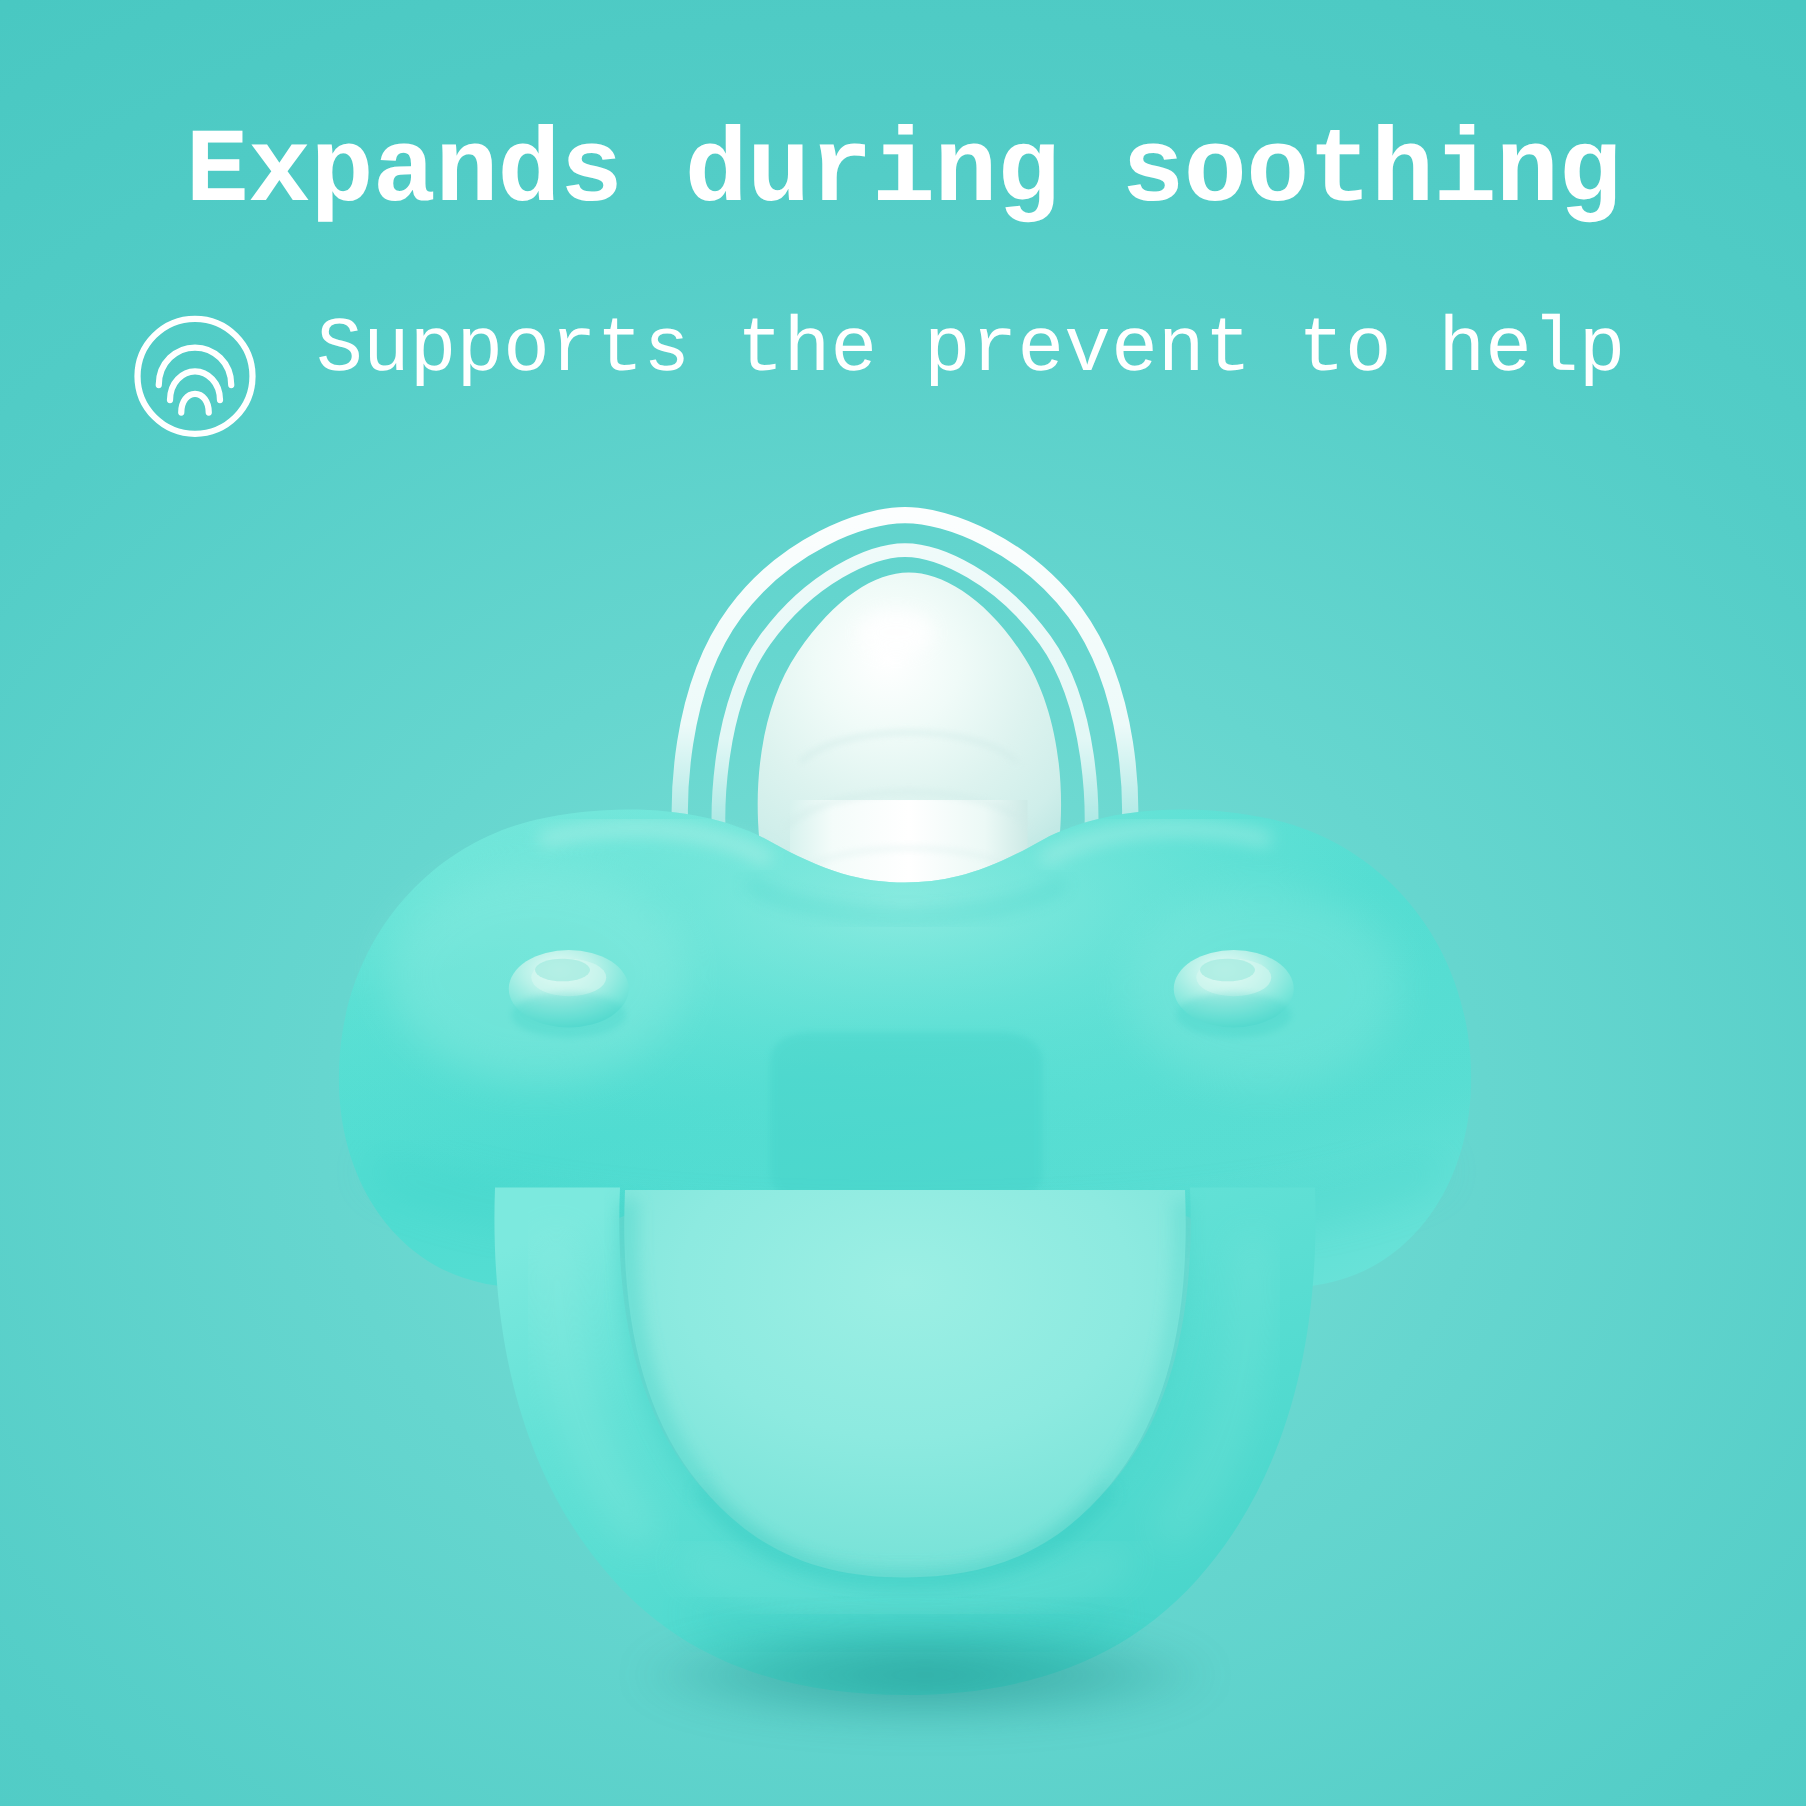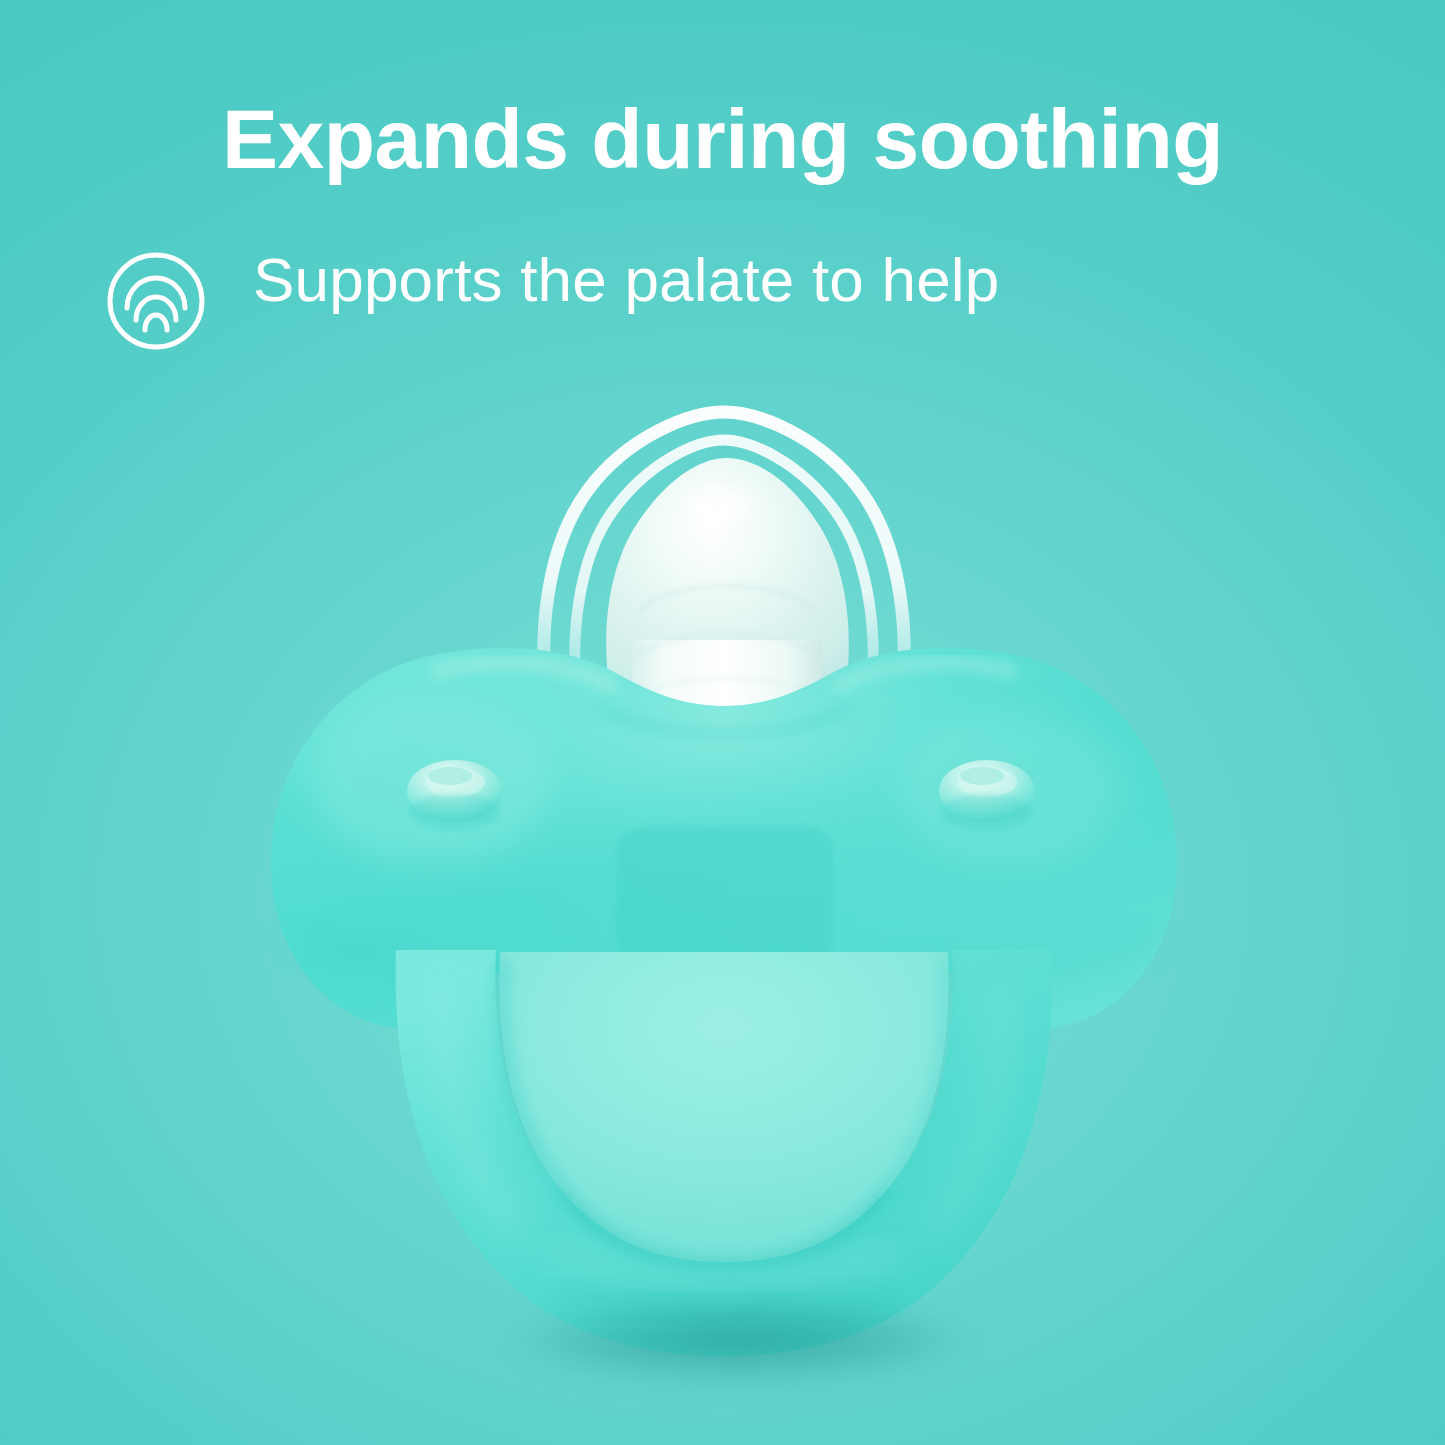--- a/index.html
+++ b/index.html
@@ -6,21 +6,21 @@
   html, body {
     margin: 0;
     padding: 0;
     background: #4ac9c3;
   }
   #stage {
     position: relative;
     width: 1445px;
     height: 1445px;
     overflow: hidden;
-    font-family: Liberation Sans, sans-serif;
+    font-family: Liberation Mono, monospace;
     background:
       radial-gradient(115% 95% at 50% 62%, #7fe0d6 0%, #66d6cf 28%, #53cdc7 55%, #49c8c2 78%, #45c5c0 100%);
   }
 
   
   #header {
     position: absolute;
     left: 0; top: 0;
     width: 100%;
     pointer-events: none;
@@ -309,19 +309,19 @@
     <div id="subtitle-row">
 
       <svg id="feature-icon" viewBox="0 0 102 102">
         <circle cx="51" cy="51" r="46" fill="none" stroke="#ffffff" stroke-width="5"></circle>
         <path d="M 22 58 C 22 40, 36 28, 51 28 C 66 28, 80 40, 80 58" fill="none" stroke="#ffffff" stroke-width="5" stroke-linecap="round"></path>
         <path d="M 31 70 C 31 56, 41 47, 51 47 C 61 47, 71 56, 71 70" fill="none" stroke="#ffffff" stroke-width="5" stroke-linecap="round"></path>
         <path d="M 40 80 C 40 71, 45 65, 51 65 C 57 65, 62 71, 62 80" fill="none" stroke="#ffffff" stroke-width="5" stroke-linecap="round"></path>
       </svg>
 
       <div id="subtitle">
-        <span class="l">Supports the palate to help</span>
+        <span class="l">Supports the prevent to help</span>
       </div>
 
     </div>
   </div>
 
 </div>
 
 </body></html>

